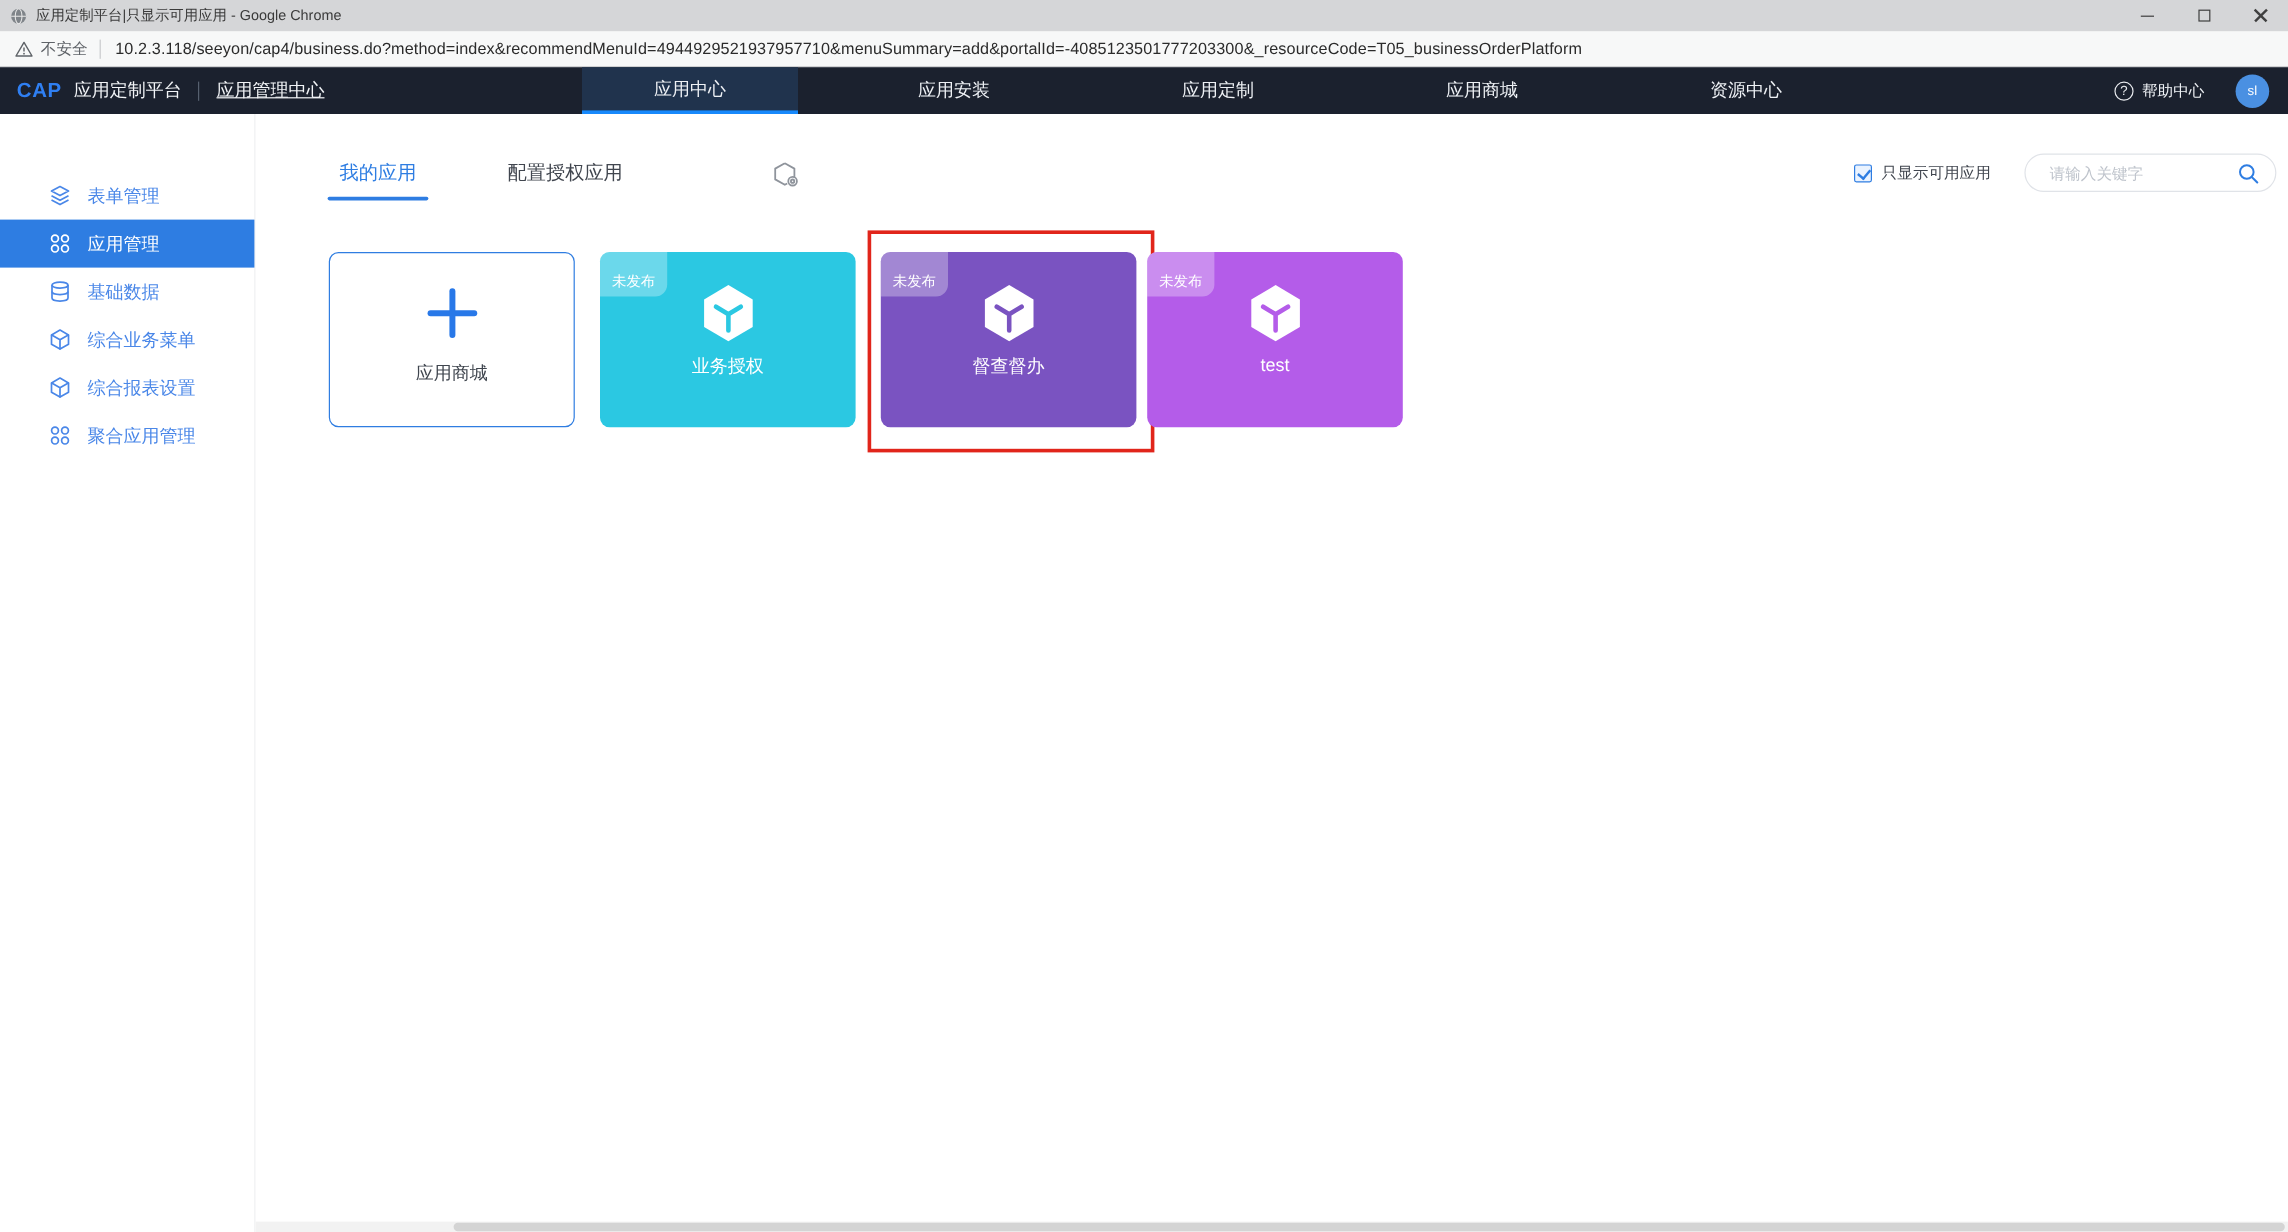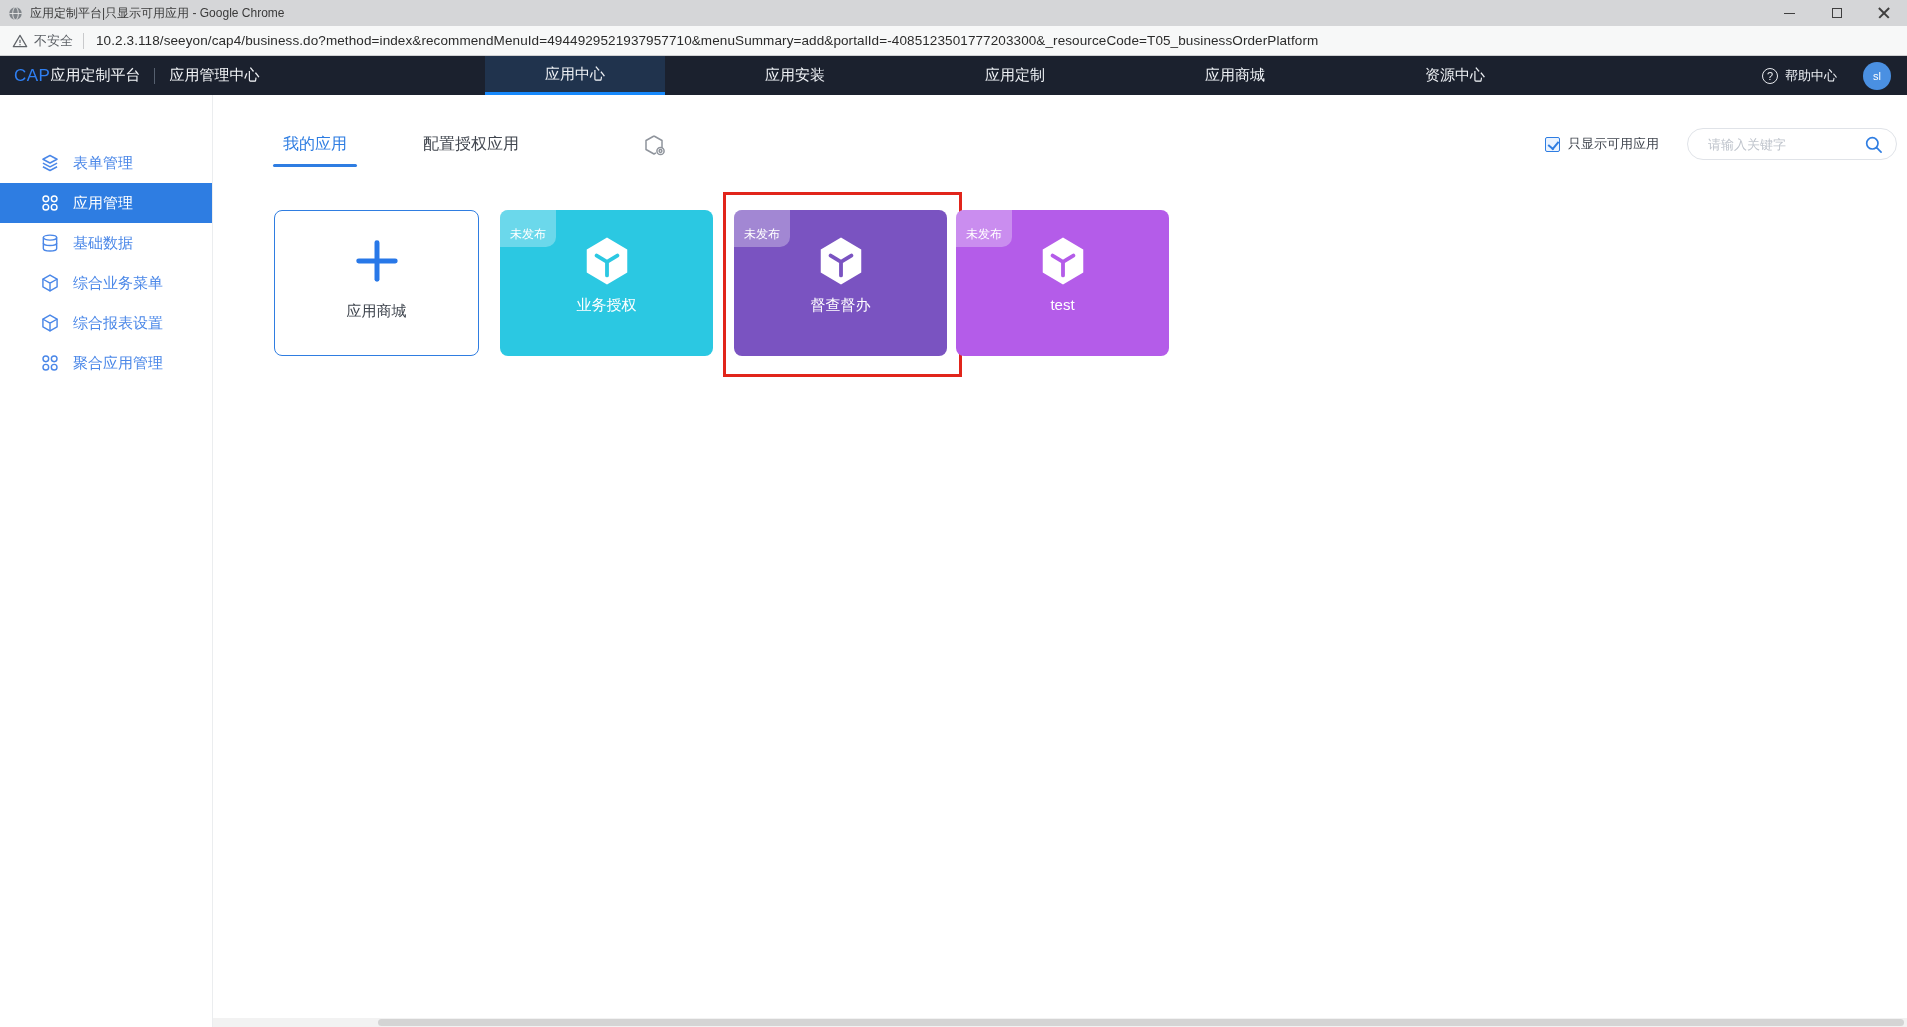--- a/index.html
+++ b/index.html
@@ -22,24 +22,24 @@
   
   .urlbar { height:30px; background:#f7f8f8; border-bottom:1px solid #cfd0d2; display:flex; align-items:center; padding-left:12px; }
   .urlbar .warn { width:16px; height:16px; margin-right:6px; }
   .sec-label { font-size:13px; color:#5f6368; margin-right:10px; }
   .url-divider { width:1px; height:16px; background:#c9cacc; margin-right:12px; }
   .url-text { font-size:13.5px; color:#2b2b2b; letter-spacing:0.1px; white-space:nowrap; }
 
   
   .appnav { position:relative; height:39px; background:#1b212e; color:#fff; }
   .brand { position:absolute; left:14px; top:0; height:39px; display:flex; align-items:center; }
-  .brand .logo { color:#2f7ff2; font-weight:normal; font-size:17px; letter-spacing:0.5px; }
+  .brand .logo { color:#2f7ff2; font-weight:bold; font-size:17px; letter-spacing:0.5px; margin-right:10px; }
   .brand .product { font-size:15px; color:#f2f4f7; }
   .brand .bar { width:1px; height:16px; background:#56606f; margin:0 14px; }
-  .brand .module { font-size:15px; color:#f2f4f7; }
+  .brand .module { font-size:15px; color:#f2f4f7;text-decoration:underline; }
   .nav-tabs { position:absolute; left:485px; top:0; height:39px; display:flex; }
   .nav-tab { width:180px; margin-right:40px; height:39px; display:flex; align-items:center; justify-content:center; font-size:15px; color:#eef1f5; cursor:pointer; }
   .nav-tab--active { background:#20334d; border-bottom:3px solid #1789fc; }
   .nav-right { position:absolute; right:16px; top:0; height:39px; display:flex; align-items:center; }
   .help-icon { width:16px; height:16px; border:1.2px solid #e8eaee; border-radius:50%; display:flex; align-items:center; justify-content:center; font-size:11px; color:#e8eaee; margin-right:7px; }
   .help-label { font-size:13px; color:#eef1f5; margin-right:26px; }
   .avatar { width:28px; height:28px; border-radius:50%; background:#4a90e2; color:#fff; font-size:11px; display:flex; align-items:center; justify-content:center; }
 
   
   .main { display:flex; height:932px; }

